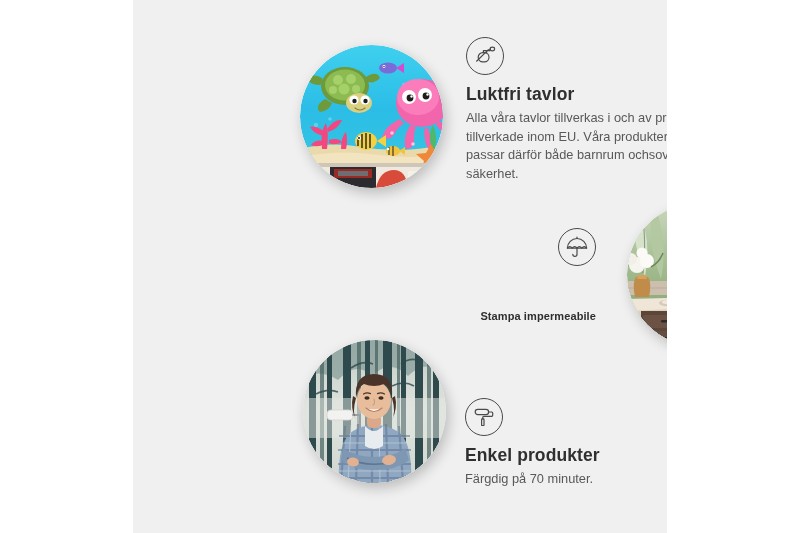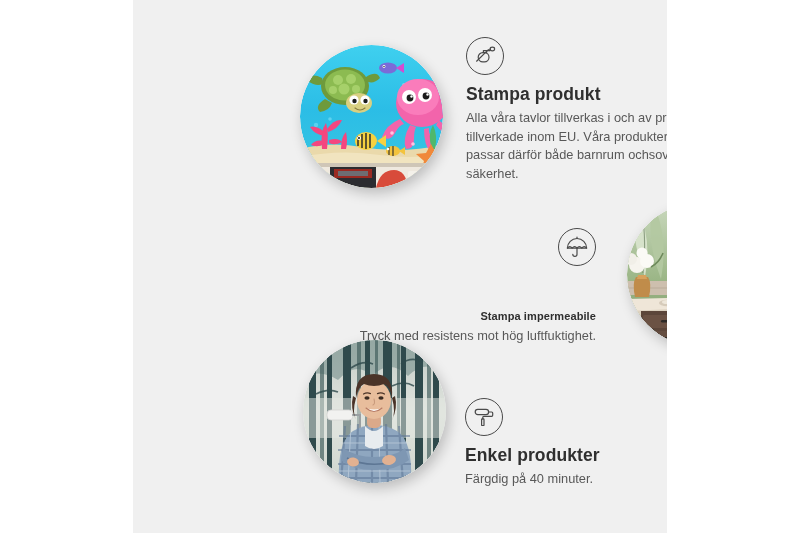--- a/index.html
+++ b/index.html
@@ -255,21 +255,21 @@
 
           <path d="M10.4 8.7 v-2.1 h3.2 v2.1"></path>
           <path d="M13.6 6.6 h3.3"></path>
           <path d="M16.9 6.6 v-1.4"></path>
 
           <ellipse cx="19.4" cy="5.0" rx="2.2" ry="1.8"></ellipse>
 
           <line x1="3.6" y1="17.2" x2="15.4" y2="5.6"></line>
         </svg>
       </div>
-      <div class="feature-title">Stampa produkt</div>
+      <div class="feature-title">Luktfri tavlor</div>
       <div class="feature-body">Alla våra tavlor tillverkas i och av produkter som är tillverkade inom EU. Våra produkter är luktfria och passar därför både barnrum ochsovrum. 100% säkerhet.</div>
     </div>
 
     <div class="photo" id="photo-bath">
       <div class="photo-inner">
         <svg width="143" height="143" viewBox="0 0 143 143">
           <defs>
             <clipPath id="bathClip">
                 <circle cx="71.5" cy="71.5" r="71.5"></circle>
               </clipPath>
@@ -355,21 +355,20 @@
     <div class="feature" id="feature-water">
       <div class="feature-icon">
         <svg width="24" height="24" viewBox="0 0 24 24" fill="none" stroke="#4a4a4a" stroke-width="1.2" stroke-linecap="round" stroke-linejoin="round">
           <path d="M2.4 13.1 a9.6 9.6 0 0 1 19.2 0 z"></path>
           <path d="M2.4 13.1 q 2.4 -3.1 4.8 0 q 2.4 -3.1 4.8 0 q 2.4 -3.1 4.8 0 q 2.4 -3.1 4.8 0"></path>
           <path d="M12 13.1 v6.2 a2.1 2.1 0 0 1 -4.2 0"></path>
           <path d="M12 3.5 v-1.4"></path>
         </svg>
       </div>
       <div class="feature-title">Stampa impermeabile</div>
-      <div class="feature-body">Tryck med resistens mot hög luftfuktighet.</div>
     </div>
 
     <div class="photo" id="photo-forest">
       <div class="photo-inner">
         <svg width="143" height="143" viewBox="0 0 143 143">
           <defs>
             <clipPath id="forestClip">
                 <circle cx="71.5" cy="71.5" r="71.5"></circle>
               </clipPath>
             <linearGradient id="mistGrad" x1="0" y1="0" x2="0" y2="1">
@@ -475,17 +474,17 @@
 
     <div class="feature" id="feature-mounting">
       <div class="feature-icon">
         <svg width="24" height="24" viewBox="0 0 24 24" fill="none" stroke="#4a4a4a" stroke-width="1.2" stroke-linecap="round" stroke-linejoin="round">
           <rect x="3.2" y="4.4" width="13.4" height="5.2" rx="2.6"></rect>
           <path d="M16.6 7 h3.1 a1 1 0 0 1 1 1 v2.3 a1 1 0 0 1 -1 1 h-7.9 a1 1 0 0 0 -1 1 v1.6"></path>
           <rect x="9.6" y="13.9" width="2.4" height="6.6" rx="0.6"></rect>
         </svg>
       </div>
       <div class="feature-title">Enkel produkter</div>
-      <div class="feature-body">Färgdig på 40 minuter.</div>
+      <div class="feature-body">Färgdig på 70 minuter.</div>
     </div>
 
   </div>
 </div>
 
 </body></html>

